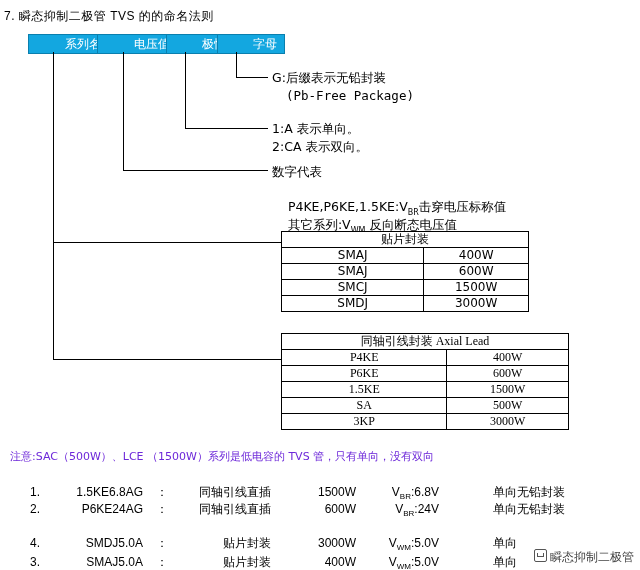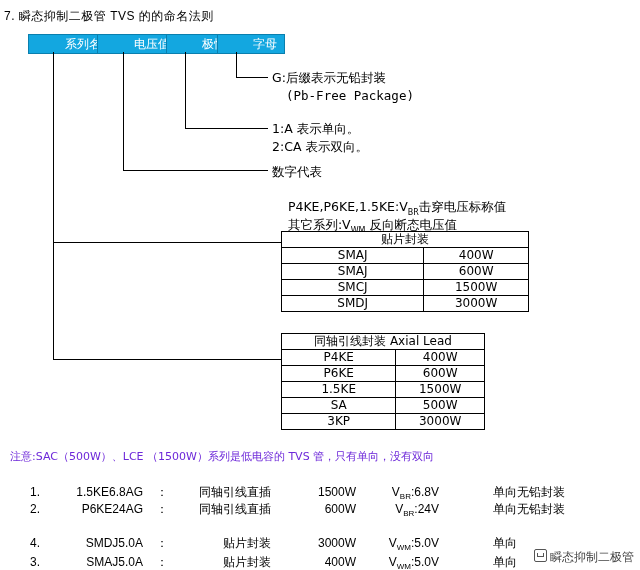--- a/index.html
+++ b/index.html
@@ -157,21 +157,21 @@
       <td>SMCJ</td>
       <td>1500W</td>
     </tr>
     <tr>
       <td>SMDJ</td>
       <td>3000W</td>
     </tr>
   </tbody>
     </table>
 
-  <table class="tbl" style="left:281px;top:333px;width:204px;">
+  <table class="tbl" style="left:281px;top:333px;width:288px;font-family:Liberation Serif, serif;">
     <tbody>
         <tr>
       <td class="head" colspan="2">同轴引线封装 Axial Lead</td>
     </tr>
     <tr>
       <td style="width:142px">P4KE</td>
       <td style="width:104px">400W</td>
     </tr>
     <tr>
       <td>P6KE</td>

